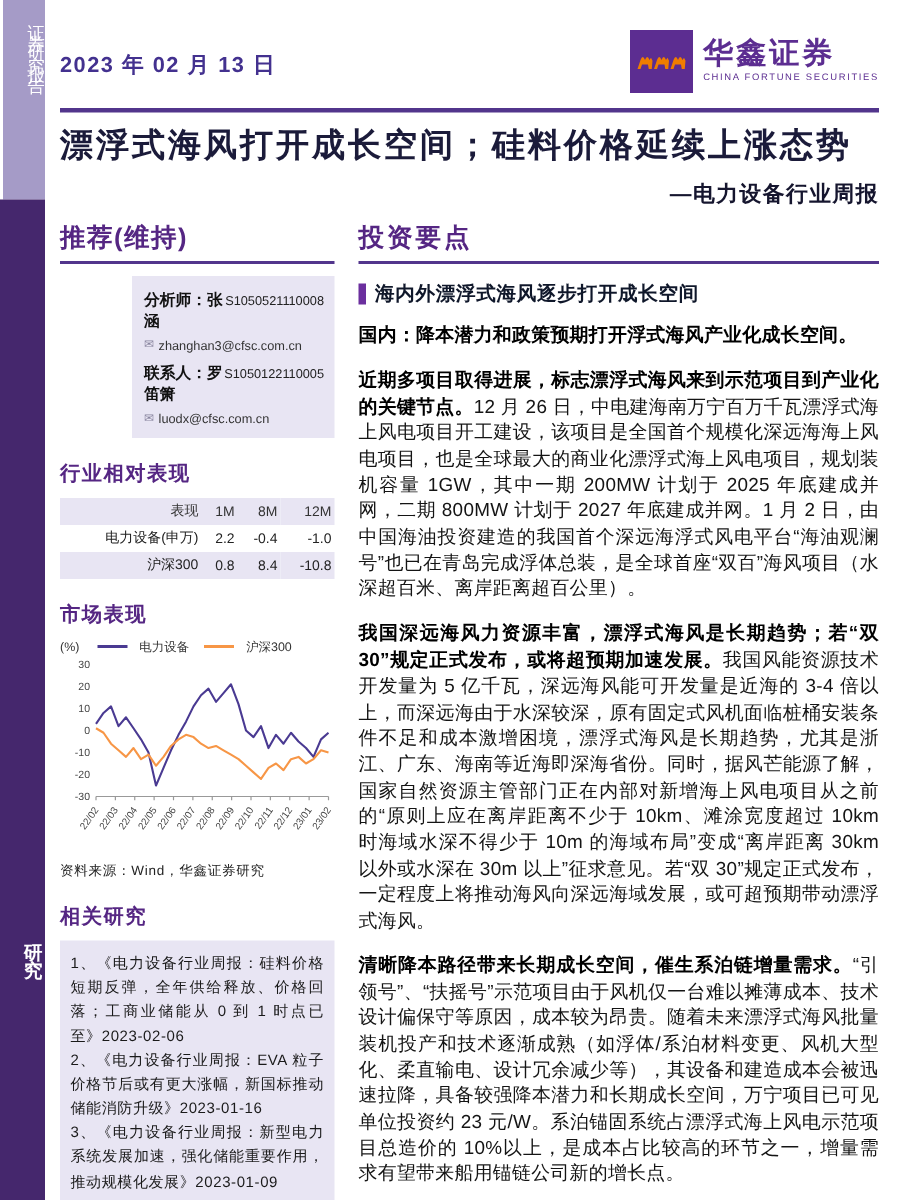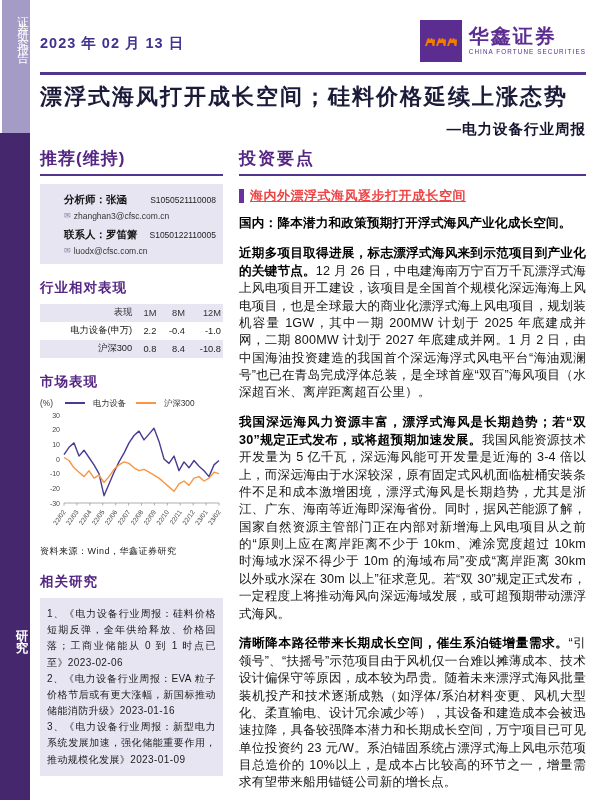--- a/index.html
+++ b/index.html
@@ -30,21 +30,21 @@
   .brand-sub{font-size:6.3px;color:#5c2d91;letter-spacing:1.1px;margin-top:3px;}
   .hdr-rule{height:3px;background:#52358c;margin-top:2px;}
   .title{font-size:22px;font-weight:bold;color:#1b1b3a;line-height:1.27;letter-spacing:2px;margin-top:8px;}
   .subtitle{font-size:14.5px;font-weight:bold;color:#15152e;text-align:right;margin-top:9px;letter-spacing:1px;}
   .cols{display:flex;margin-top:8px;gap:16px;}
   .col-l{width:183px;flex:none;}
   .col-r{flex:1;min-width:0;}
   
   .rating{font-size:17px;font-weight:bold;color:#552683;letter-spacing:1px;}
   .rule2{height:2px;background:#52358c;margin-top:4px;}
-  .analyst-box{background:#e8e5f3;margin-top:8px;padding:9px 7px 8px 24px;}
+  .analyst-box{background:#e8e5f3;margin-top:8px;padding:9px 7px 8px 8px;margin-left:48px;}
   .an-row{display:flex;justify-content:space-between;align-items:baseline;}
   .an-name{font-size:10.5px;font-weight:bold;color:#111;}
   .an-id{font-size:8.5px;color:#222;}
   .an-mail{font-size:8.5px;color:#333;margin:4px 0 7px 0;display:flex;align-items:center;gap:3px;}
   .mail-ico{font-size:8px;color:#8a86a0;}
   .sec-h{font-size:13.5px;font-weight:bold;color:#552683;letter-spacing:1px;margin-top:15px;}
   table.perf{border-collapse:collapse;width:100%;margin-top:7px;font-size:9.3px;color:#222;}
   table.perf th{font-weight:normal;color:#333;}
   table.perf th, table.perf td{padding:2.5px 2px;text-align:right;white-space:nowrap;}
   table.perf th:first-child, table.perf td:first-child{text-align:right;}
@@ -56,21 +56,21 @@
   .leg-item{display:flex;align-items:center;gap:8px;}
   .leg-line{width:20px;height:0;border-top:2px solid #000;}
   .src{font-size:9px;color:#222;margin-top:4px;letter-spacing:0.5px;}
   .rel-box{background:#e8e5f3;margin-top:7px;padding:8px 7px;font-size:10px;line-height:1.62;color:#1a1a1a;letter-spacing:0.4px;}
   .rel-item{text-align:justify;}
   
   .main-h{font-size:17px;font-weight:bold;color:#552683;letter-spacing:2px;}
   .rule2b{height:2.5px;background:#52358c;margin-top:4px;}
   .sec-title{display:flex;align-items:center;gap:6px;margin-top:11px;}
   .sec-bar{width:5px;height:14px;background:#6b2f9e;flex:none;}
-  .sec-title-txt{font-size:13px;font-weight:bold;color:#ef4444;letter-spacing:0.5px;text-decoration:underline;}
+  .sec-title-txt{font-size:13px;font-weight:bold;color:#0f172a;letter-spacing:0.5px;}
   .para{font-size:12.6px;line-height:1.38;text-align:justify;margin-top:10px;color:#141414;letter-spacing:0.2px;}
   .para b{color:#000;}
 </style>
 </head>
 <body>
 
 <div class="band">
   <div class="band-top">
     <span class="vtext vtext-top">证券研究报告</span>
   </div>

